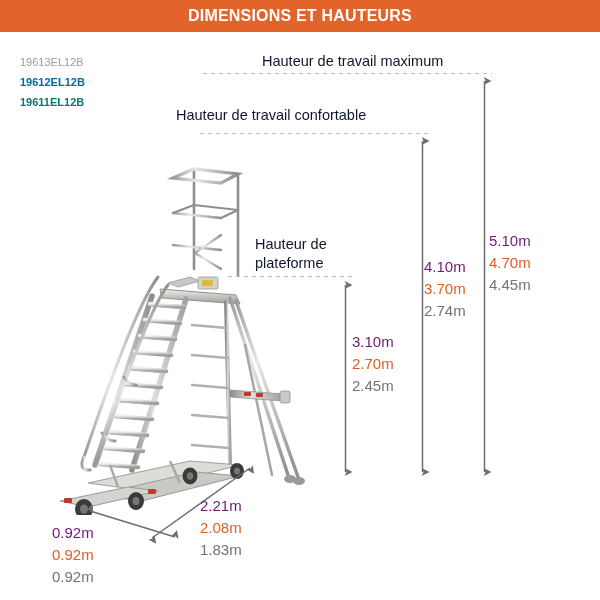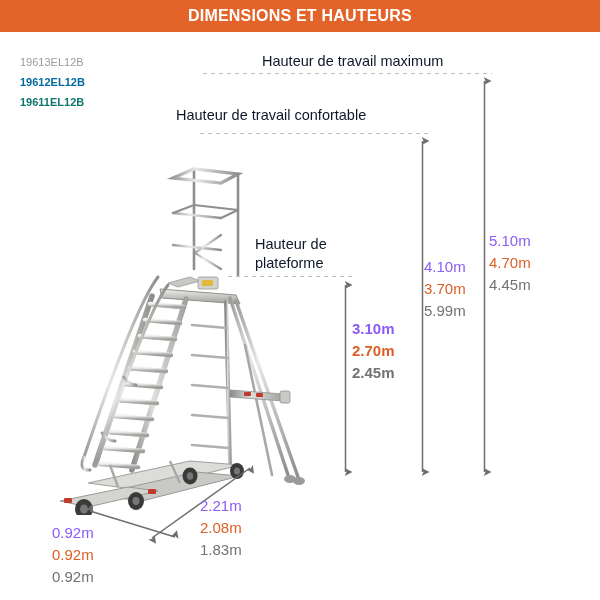--- a/index.html
+++ b/index.html
@@ -58,25 +58,25 @@
 
   
   .val-stack {
     position: absolute;
     white-space: nowrap;
   }
   .val {
     font-size: 15px;
     line-height: 22px;
   }
-  .val.gray   { color: #8b5cf6; }
+  .val.gray   { color: #701a75; }
   .val.orange { color: #DD5F26; }
   .val.black  { color: #737373; }
 
-  #vals-platform   { left: 352px; top: 318px; font-weight: bold; }
+  #vals-platform   { left: 352px; top: 331px; }
   #vals-comfort    { left: 424px; top: 256px; }
   #vals-max        { left: 489px; top: 230px; }
   #vals-length     { left: 200px; top: 495px; }
   #vals-width      { left: 52px;  top: 522px; }
 
   
   .dim-label {
     position: absolute;
     color: #0f172a;
     font-size: 14.5px;
@@ -275,21 +275,21 @@
 
   <div class="val-stack" id="vals-platform">
     <div class="val gray">3.10m</div>
     <div class="val orange">2.70m</div>
     <div class="val black">2.45m</div>
   </div>
 
   <div class="val-stack" id="vals-comfort">
     <div class="val gray">4.10m</div>
     <div class="val orange">3.70m</div>
-    <div class="val black">5.99m</div>
+    <div class="val black">2.74m</div>
   </div>
 
   <div class="val-stack" id="vals-max">
     <div class="val gray">5.10m</div>
     <div class="val orange">4.70m</div>
     <div class="val black">4.45m</div>
   </div>
 
   <div class="val-stack" id="vals-length">
     <div class="val gray">2.21m</div>

